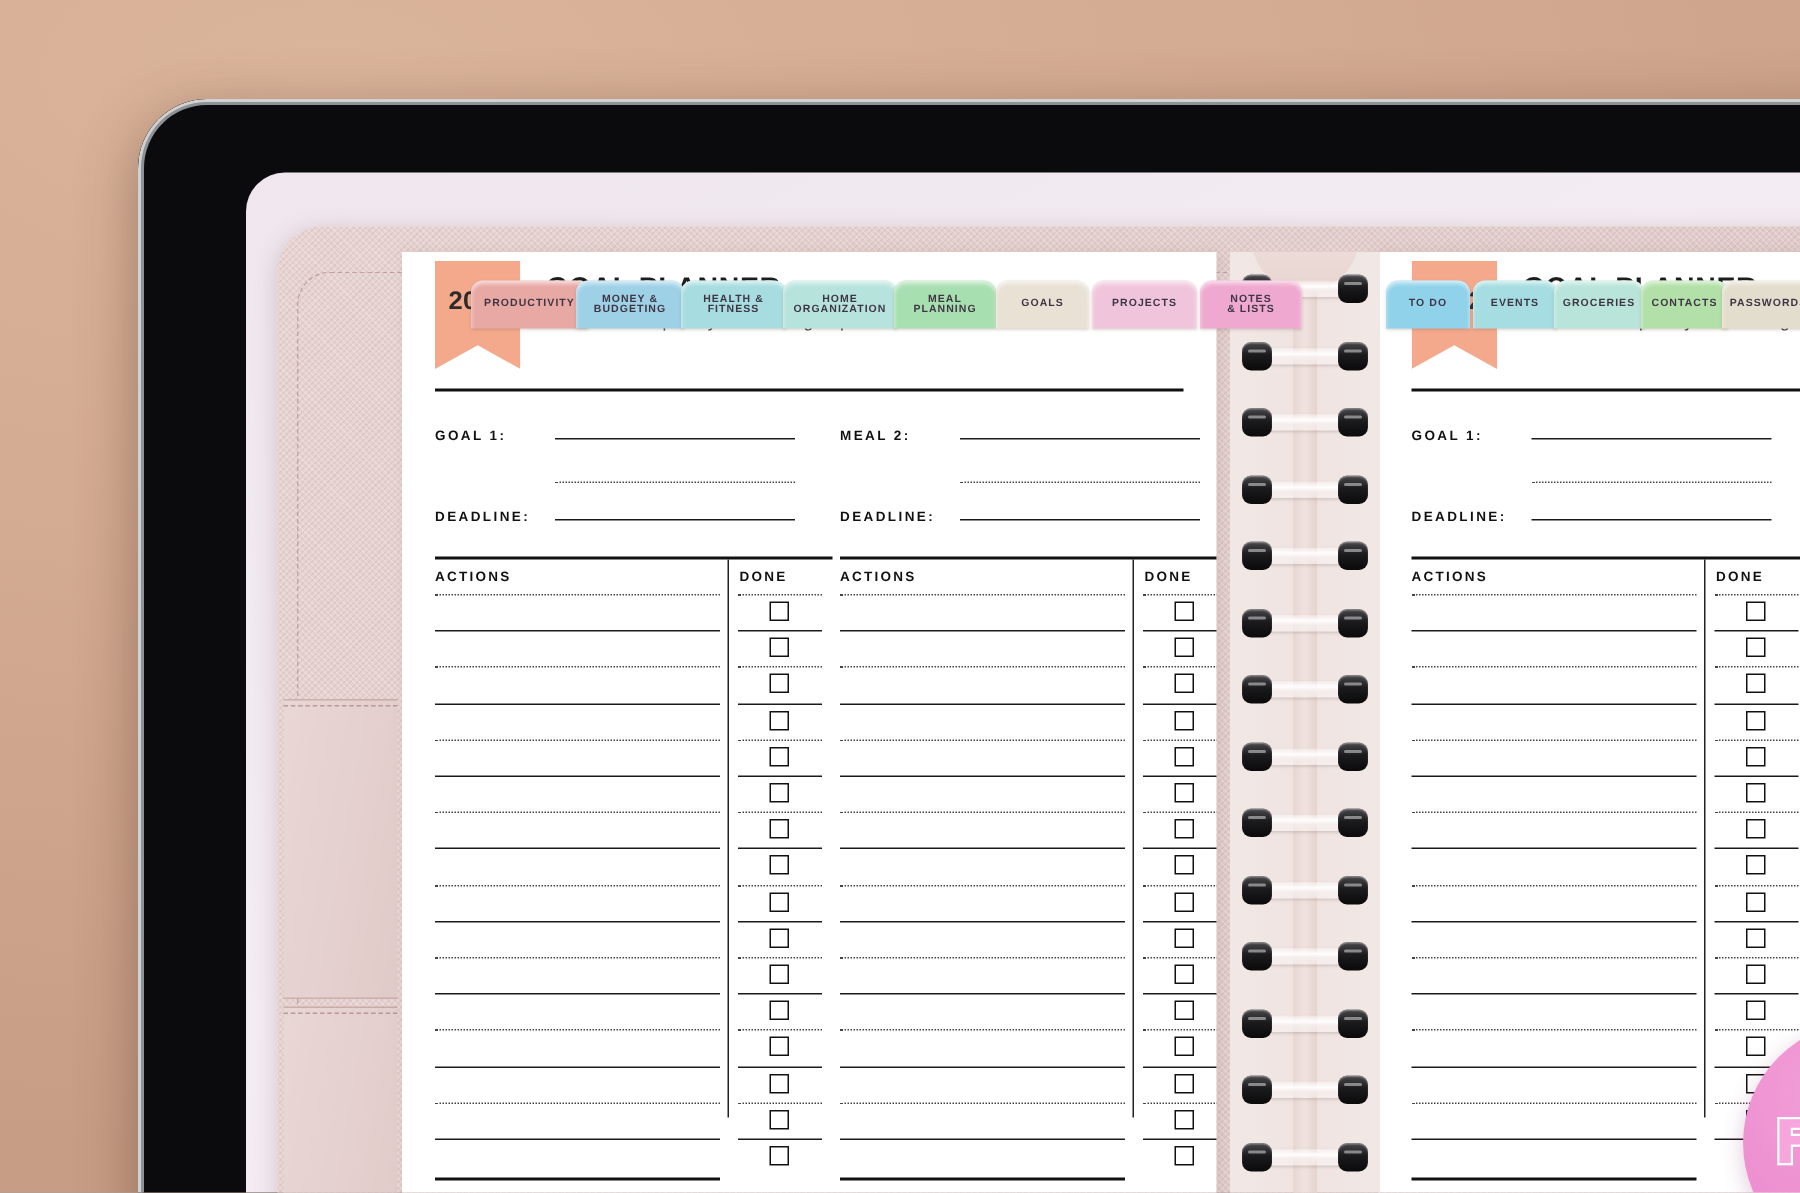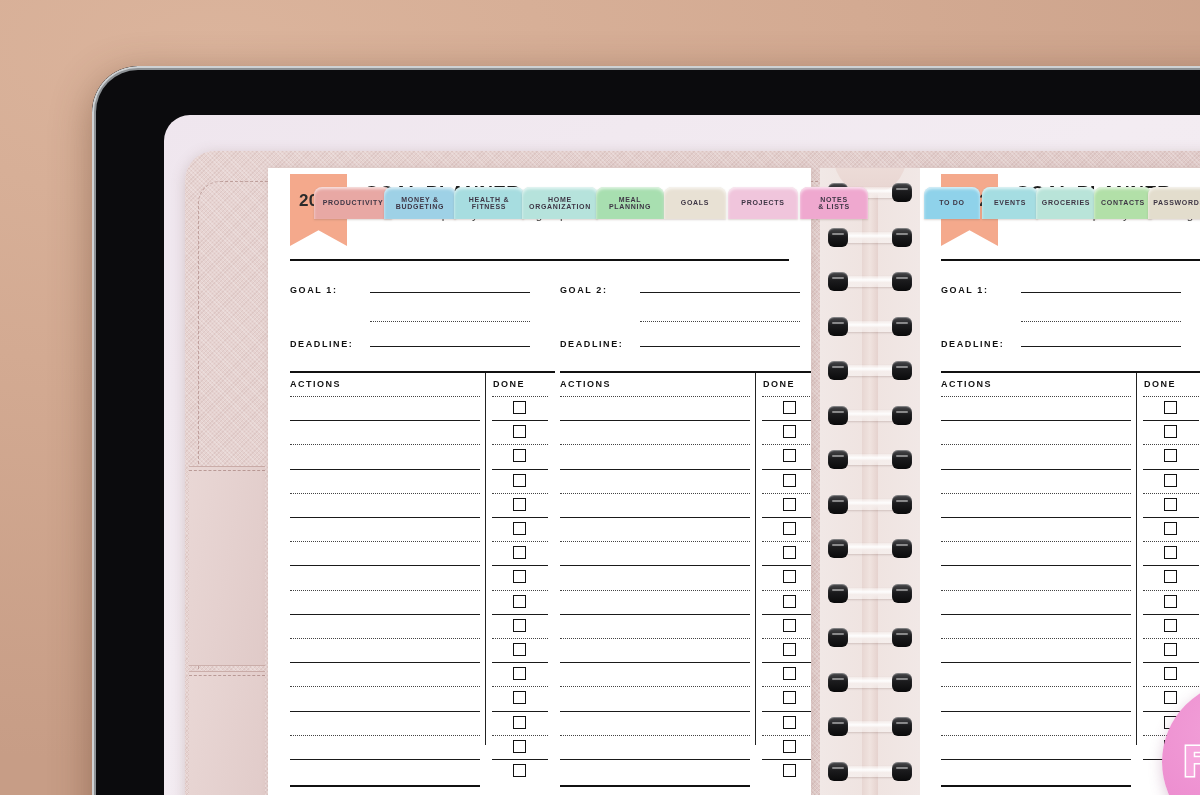--- a/index.html
+++ b/index.html
@@ -258,21 +258,21 @@
         <div class="sline" style="left: 22px; top: 542.6px; width: 190px;"></div>
         <div class="sline" style="left: 224px; top: 542.6px; width: 56px;"></div>
         <div class="cbox" style="left: 245px; top: 547.6px;"></div>
         <div class="dline" style="left: 22px; top: 566.8px; width: 190px;"></div>
         <div class="dline" style="left: 224px; top: 566.8px; width: 56px;"></div>
         <div class="cbox" style="left: 245px; top: 571.8px;"></div>
         <div class="sline" style="left: 22px; top: 591px; width: 190px;"></div>
         <div class="sline" style="left: 224px; top: 591px; width: 56px;"></div>
         <div class="cbox" style="left: 245px; top: 596px;"></div>
         <div class="hrule" style="left: 22px; top: 617.2px; width: 190px;"></div>
-        <div class="lbl" style="left: 292px; top: 117px;">GOAL 2:</div>
+        <div class="lbl" style="left: 292px; top: 117px;">MEAL 2:</div>
         <div class="sline" style="left: 372px; top: 124px; width: 160px;"></div>
         <div class="dline" style="left: 372px; top: 153px; width: 160px;"></div>
         <div class="lbl" style="left: 292px; top: 171px;">DEADLINE:</div>
         <div class="sline" style="left: 372px; top: 178px; width: 160px;"></div>
         <div class="hrule" style="left: 292px; top: 203px; width: 265px;"></div>
         <div class="thead" style="left: 292px; top: 211px;">ACTIONS</div>
         <div class="thead" style="left: 495px; top: 211px;">DONE</div>
         <div class="vdiv" style="left: 487px; top: 205px; height: 372px;"></div>
         <div class="dline" style="left: 292px; top: 228px; width: 190px;"></div>
         <div class="dline" style="left: 494px; top: 228px; width: 56px;"></div>

